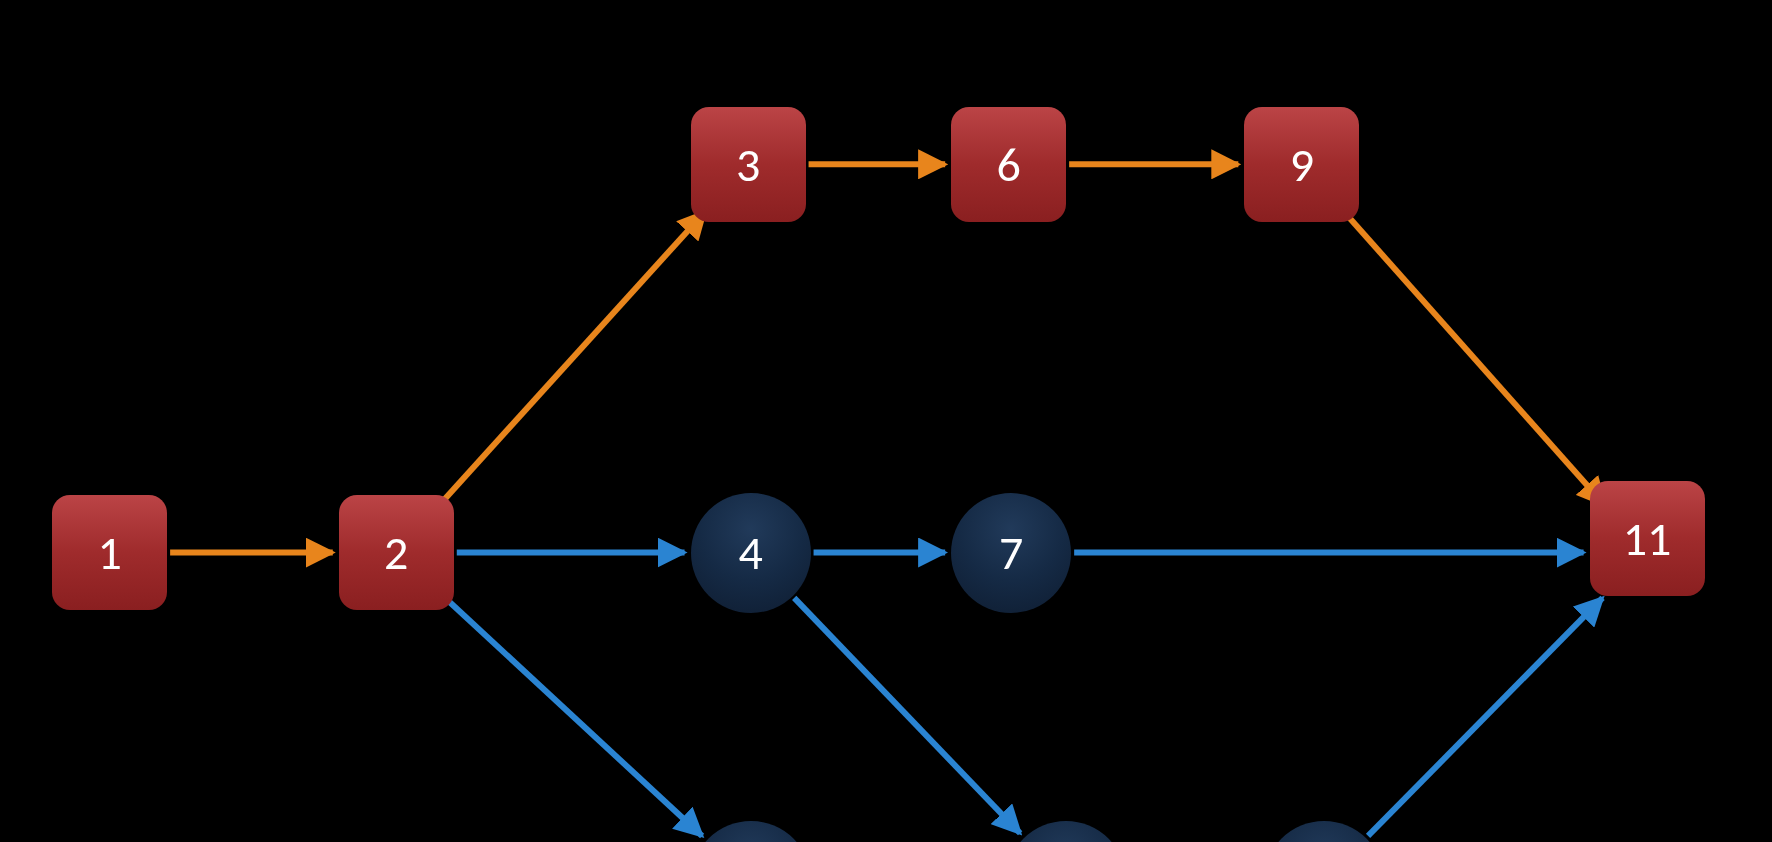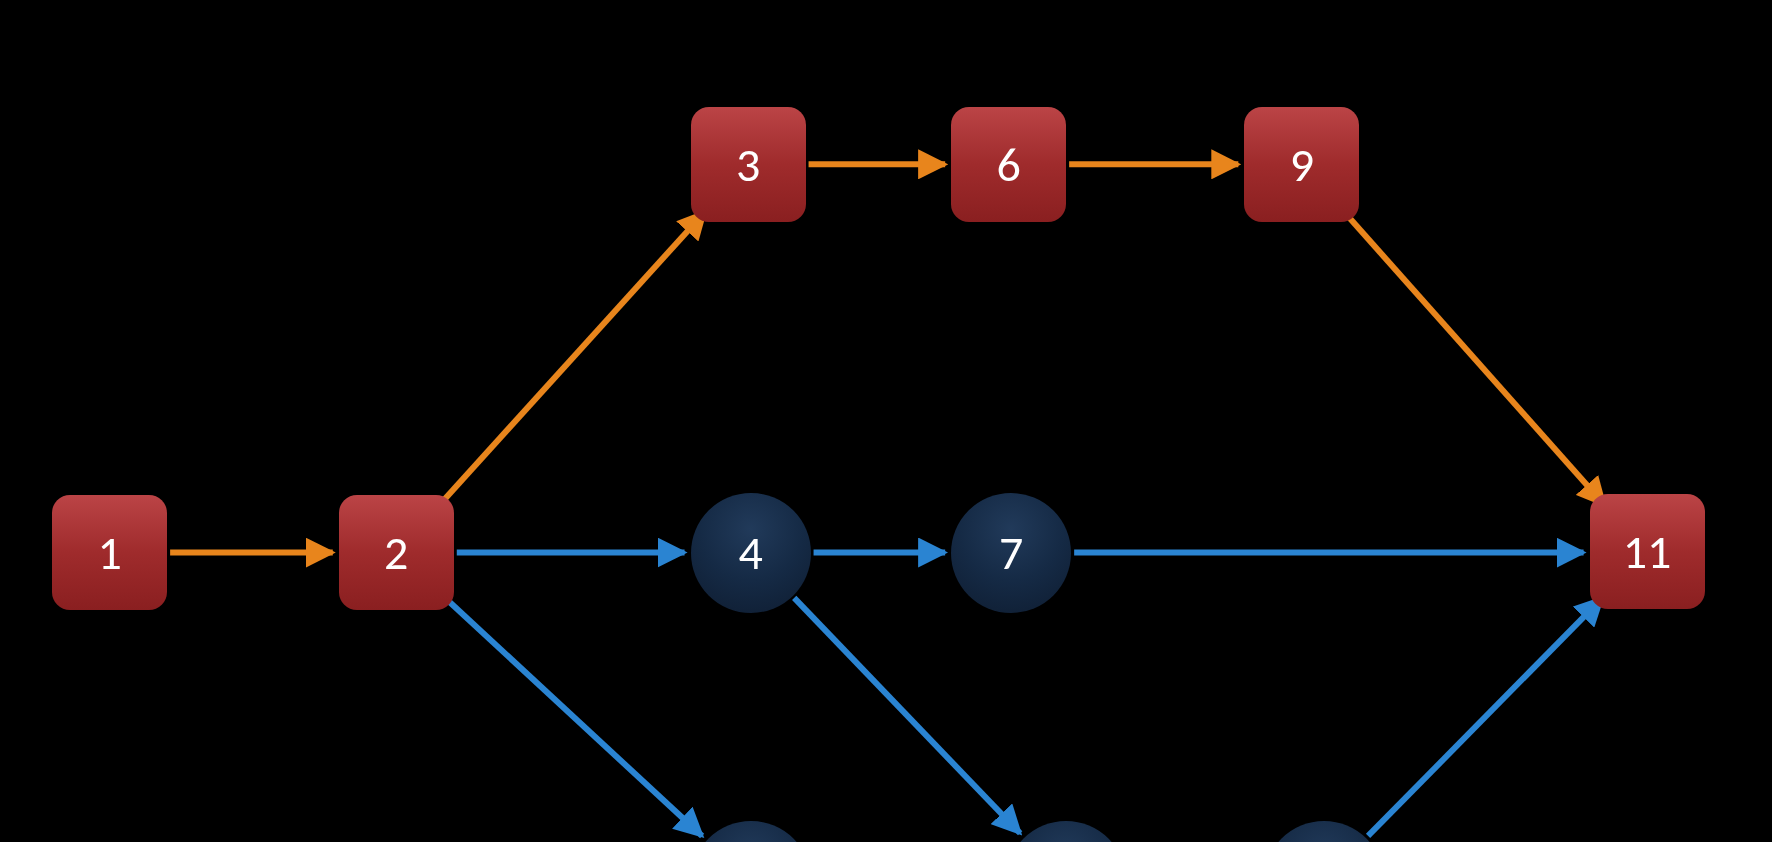--- a/index.html
+++ b/index.html
@@ -92,17 +92,17 @@
         <span>6</span>
       </div>
       <div class="node node-circle" style="left: 951.147px; top: 492.512px;">
         <span>7</span>
       </div>
       <div class="node node-circle" style="left: 1005.87px; top: 820.853px;"></div>
       <div class="node node-square" style="left: 1244.31px; top: 106.841px;">
         <span>9</span>
       </div>
       <div class="node node-circle" style="left: 1263.85px; top: 820.853px;"></div>
-      <div class="node node-square" style="left: 1589.59px; top: 494px;">
+      <div class="node node-square" style="left: 1589.59px; top: 481px;">
         <span>11</span>
       </div>
     </div>
 </div>
 
 </body></html>

